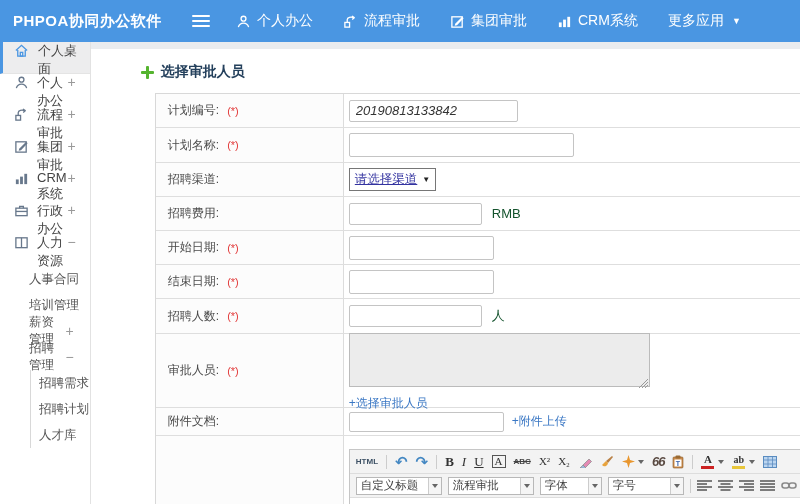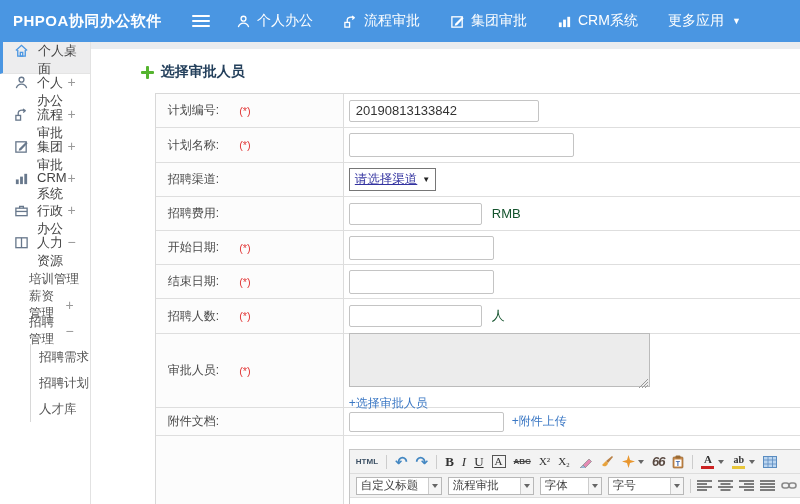--- a/index.html
+++ b/index.html
@@ -36,21 +36,21 @@
   .main { flex:1; background:#fff; position:relative; }
   .topband { height:7px; background:#eaecef; }
   .page-head { display:flex; align-items:center; gap:7px; padding:14px 0 12px 50px; }
   .add-icon { width:13px; height:13px; position:relative; display:inline-block; }
   .add-icon::before { content:""; position:absolute; left:0; top:5px; width:13px; height:3.4px; background:#55b42f; border-radius:1px; }
   .add-icon::after { content:""; position:absolute; left:4.8px; top:0; width:3.4px; height:13px; background:#55b42f; border-radius:1px; }
   .page-title { font-size:14px; font-weight:bold; color:#24405c; }
 
   .ftable { margin-left:64px; width:780px; border-top:1px solid #d8d8d8; border-left:1px solid #d8d8d8; }
   .frow { display:flex; border-bottom:1px solid #dedede; }
-  .flabel { width:188px; background:#fcfcfc; border-right:1px solid #dcdcdc; display:flex; align-items:center; padding-left:12px; font-size:12px; color:#4a4a4a; gap:20px; flex-shrink:0;text-align:center; }
+  .flabel { width:188px; background:#fcfcfc; border-right:1px solid #dcdcdc; display:flex; align-items:center; padding-left:12px; font-size:12px; color:#4a4a4a; gap:8px; flex-shrink:0;text-align:center; }
   .req { color:#e23b3b; font-size:11px; }
   .fvalue { flex:1; display:flex; align-items:center; padding-left:5px; gap:10px; font-size:13px; color:#333; }
   .txt { border:1px solid #c4c4c4; border-radius:2px; height:22px; padding:0 6px; font-size:13px; color:#333; font-family:inherit; background:#fff; }
   .unit { font-size:13px; color:#14532d; }
   .blue-link { color:#3a77c4; font-size:12px; text-decoration:none; cursor:pointer; }
 
   .chan-select { display:inline-flex; align-items:center; border:1px solid #767676; background:#fff; padding:2px 5px; cursor:pointer; }
   .chan-select .ph { color:#3333a0; text-decoration:underline; font-size:12.5px; }
   .chan-select .ccaret { font-size:8px; color:#222; margin-left:5px; }
 
@@ -212,20 +212,23 @@
             <rect x="2" y="3" width="12" height="10.5"></rect>
             <path d="M8 3v10.5"></path>
           </svg>
       </span>
       <span>人力资源</span>
       <span class="sb-toggle">−</span>
     </div>
 
     <div class="sb-sub">
       <div class="sb-sub-item">
+          <span>人事合同</span>
+        </div>
+      <div class="sb-sub-item">
           <span>培训管理</span>
         </div>
       <div class="sb-sub-item">
           <span>薪资管理</span>
           <span class="sb-toggle">+</span>
         </div>
       <div class="sb-sub-item">
           <span>招聘管理</span>
           <span class="sb-toggle">−</span>
         </div>
@@ -255,21 +258,21 @@
     </div>
 
     <div class="ftable">
 
       <div class="frow" style="height:34px;">
         <div class="flabel">
             <span>计划编号:</span>
             <span class="req">(*)</span>
           </div>
         <div class="fvalue">
-            <input class="txt" style="width: 190px;" value="20190813133842">
+            <input class="txt" style="width: 169px; font-style: italic;" value="20190813133842">
           </div>
       </div>
 
       <div class="frow" style="height:35px;">
         <div class="flabel">
             <span>计划名称:</span>
             <span class="req">(*)</span>
           </div>
         <div class="fvalue">
             <input class="txt" style="width: 225px; height: 24px;" value="">

